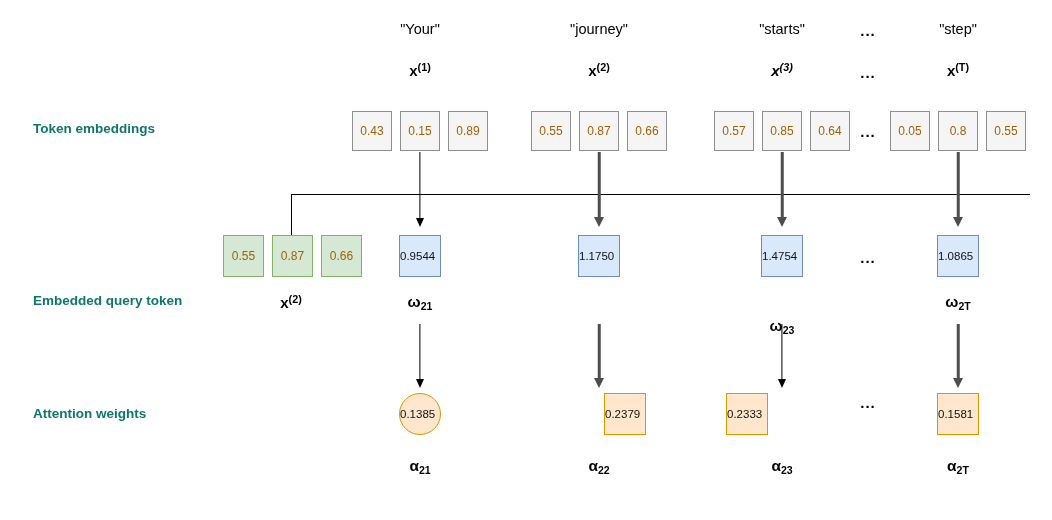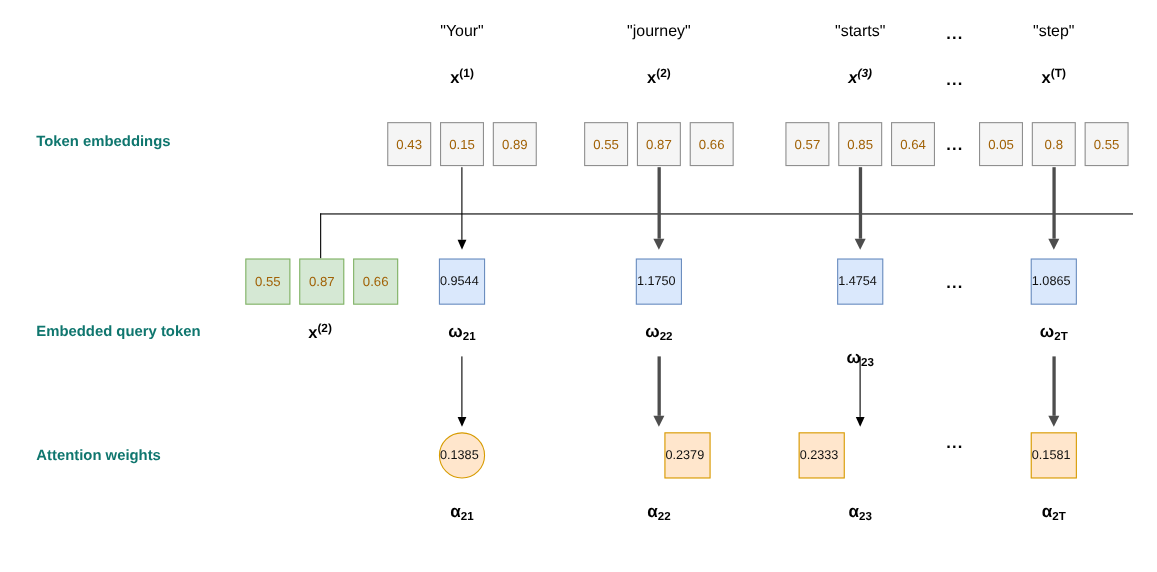--- a/index.html
+++ b/index.html
@@ -176,21 +176,20 @@
   </div>
 
   <div class="abs scalar scalar-blue" style="left:399px; top:235px;">0.9544</div>
   <div class="abs scalar scalar-blue" style="left:578px; top:235px;">1.1750</div>
   <div class="abs scalar scalar-blue" style="left:761px; top:235px;">1.4754</div>
   <div class="abs ellipsis" style="left:848px; top:249px;">...</div>
   <div class="abs scalar scalar-blue" style="left:937px; top:235px;">1.0865</div>
 
   <div class="abs vec-label" style="left:221px; top:293px;"><span>x</span><sup>(2)</sup></div>
   <div class="abs greek-label" style="left:350px; top:293px;"><span>ω</span><sub>21</sub></div>
-  <div class="abs greek-label" style="left:529px; top:293px;"><span>ω</span><sub>22</sub></div>
   <div class="abs greek-label" style="left:712px; top:293px;margin-top:24px;"><span>ω</span><sub>23</sub></div>
   <div class="abs greek-label" style="left:888px; top:293px;"><span>ω</span><sub>2T</sub></div>
 
   <div class="abs arrow thin" style="left:414px; top:324px; height:64px;">
       <div class="shaft" style="height:55px;"></div>
       <div class="head"></div>
     </div>
   <div class="abs arrow" style="left:593px; top:324px; height:64px;">
       <div class="shaft" style="height:54px;"></div>
       <div class="head"></div>

